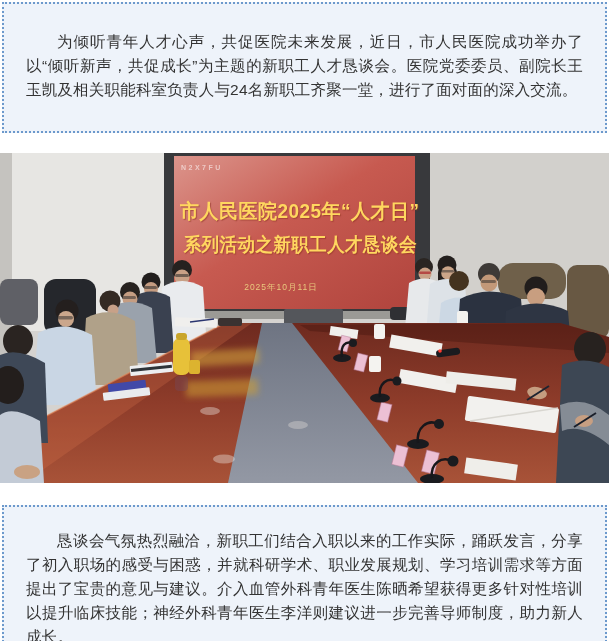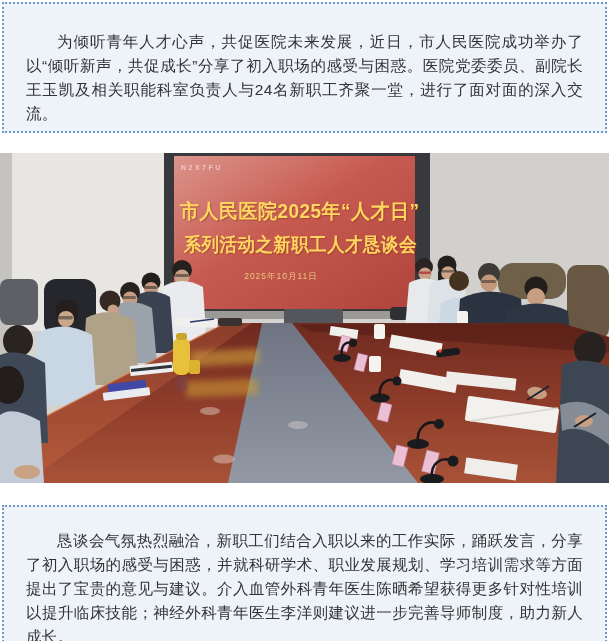--- a/index.html
+++ b/index.html
@@ -29,31 +29,31 @@
     letter-spacing:2.5px;color:rgba(255,255,255,.55);white-space:nowrap;
   }
   .slide-t1,.slide-t2{
     position:absolute;left:174px;width:241px;text-align:center;font-weight:bold;
     color:#ffd75f;white-space:nowrap;transform-origin:center;
     text-shadow:1px 1px 1px rgba(140,50,35,.55);letter-spacing:.5px;
   }
   .slide-t1{top:45px;font-size:20px;transform:scaleX(.95);}
   .slide-t2{top:79px;font-size:19px;transform:scaleX(.92);}
   .slide-date{
-    position:absolute;left:174px;top:118px;width:214px;text-align:center;
+    position:absolute;left:174px;top:129px;width:214px;text-align:center;
     font-size:8.5px;color:#e9c97e;letter-spacing:1px;white-space:nowrap;
   }
 </style>
 </head>
 <body>
 
 <div class="page">
 
   <section class="text-box box1">
-    <p class="para">为倾听青年人才心声，共促医院未来发展，近日，市人民医院成功举办了以“倾听新声，共促成长”分享了初入职场的感受与困惑。医院党委委员、副院长王玉凯及相关职能科室负责人与24名新职工齐聚一堂，进行了面对面的深入交流。</p>
+    <p class="para">为倾听青年人才心声，共促医院未来发展，近日，市人民医院成功举办了以“倾听新声，共促成长”为主题的新职工人才恳谈会。医院党委委员、副院长王玉凯及相关职能科室负责人与24名新职工齐聚一堂，进行了面对面的深入交流。</p>
   </section>
 
   <figure class="photo">
     <svg width="609" height="330" viewBox="0 0 609 330">
       <defs>
         <linearGradient id="gSlide" x1="0" y1="0" x2="1" y2="1">
           <stop offset="0" stop-color="#dc958c"></stop>
             <stop offset=".45" stop-color="#c75a50"></stop>
             <stop offset="1" stop-color="#b0443d"></stop>
         </linearGradient>

